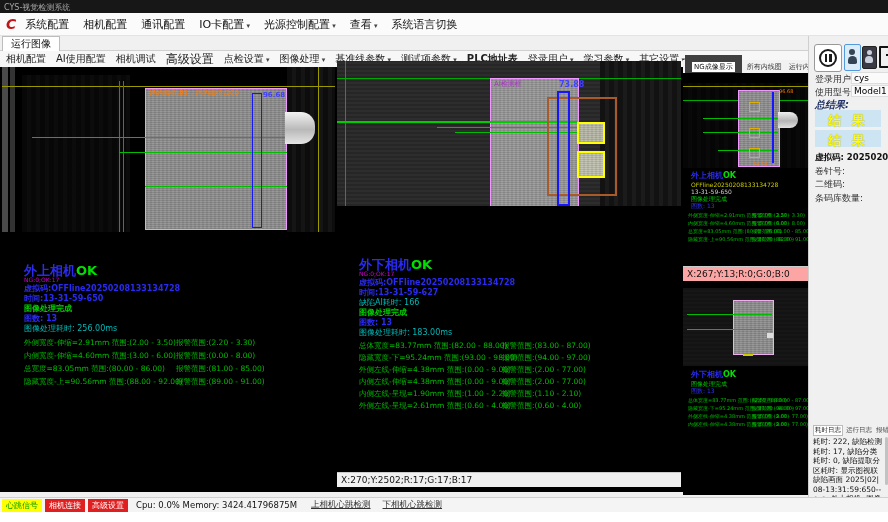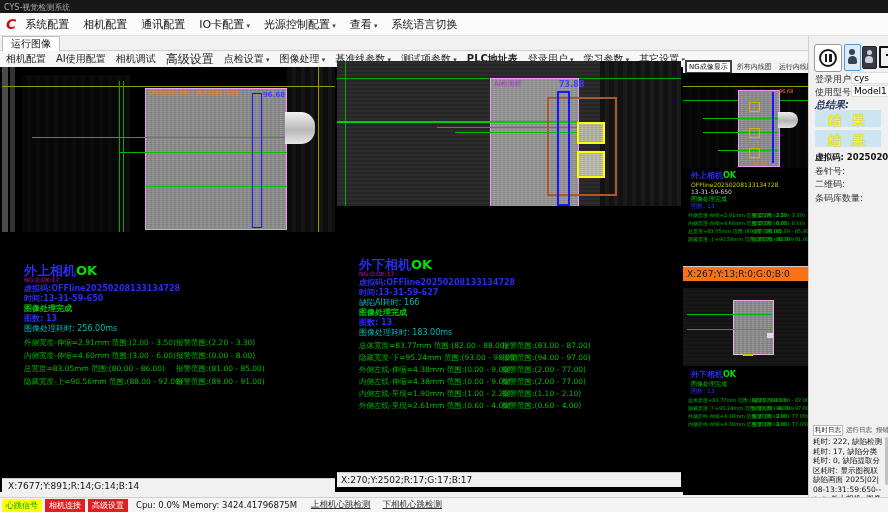--- a/index.html
+++ b/index.html
@@ -93,23 +93,20 @@
       <span class="abs lbl" style="left:152px;top:0;">报警范围:(0.00 - 8.00)</span>
     </div>
     <div class="abs" style="left:22px;top:297px;width:300px;font-size:7.5px;color:#00bb00;">
       <span class="abs lbl" style="left:0;top:0;">总宽度=83.05mm 范围:(80.00 - 86.00)</span>
       <span class="abs lbl" style="left:152px;top:0;">报警范围:(81.00 - 85.00)</span>
     </div>
     <div class="abs" style="left:22px;top:310px;width:300px;font-size:7.5px;color:#00bb00;">
       <span class="abs lbl" style="left:0;top:0;">隐藏宽度-上=90.56mm 范围:(88.00 - 92.00)</span>
       <span class="abs lbl" style="left:152px;top:0;">报警范围:(89.00 - 91.00)</span>
     </div>
-    <div class="abs" style="left:0;top:411px;width:333px;height:14px;background:#f0f0f0;border-top:1px solid #ccc;">
-      <span class="abs lbl" style="left:6px;top:2px;font-size:9px;color:#111;">X:7677;Y:891;R:14;G:14;B:14</span>
-    </div>
   </div>
 
   <div class="abs" style="left:337px;top:61px;width:344px;height:425px;background:#000;">
     <div class="abs mach-h" style="left:0;top:0;width:344px;height:145px;overflow:hidden;">
       <div class="abs mach-v" style="left:263px;top:0;width:81px;height:145px;opacity:.9;background-color:#101010;"></div>
       <div class="abs" style="left:8px;top:0;width:1px;height:145px;background:#00aa00;"></div>
       <div class="abs" style="left:0;top:17px;width:344px;height:1px;background:#00aa00;"></div>
       <div class="abs noise1" style="left:153px;top:17px;width:87px;height:128px;background-color:#989898;border:1px solid #f09aff;"></div>
       <span class="abs lbl" style="left:157px;top:18px;font-size:7px;color:#b030d0;">AI检测框</span>
       <div class="abs" style="left:0;top:60px;width:240px;height:2px;background:#00cc00;"></div>
@@ -155,21 +152,21 @@
       <span class="abs lbl" style="left:0;top:0;">外侧左线-呈现=2.61mm 范围:(0.60 - 4.00)</span>
       <span class="abs lbl" style="left:143px;top:0;">报警范围:(0.60 - 4.00)</span>
     </div>
     <div class="abs" style="left:0;top:411px;width:344px;height:14px;background:#f0f0f0;border-top:1px solid #ccc;">
       <span class="abs lbl" style="left:4px;top:2px;font-size:9px;color:#111;">X:270;Y:2502;R:17;G:17;B:17</span>
     </div>
   </div>
 
   <div class="abs" style="left:683px;top:60px;width:125px;height:220px;background:#000;">
     <div class="abs" style="left:0;top:0;width:125px;height:13px;background:#f2f2f2;border-bottom:1px solid #cfcfcf;display:flex;align-items:center;">
-      <span class="lbl" style="font-size:7px;color:#111;background:#fff;border:2px solid #404040;padding:0 2px;margin-left:2px;">NG成像显示</span>
+      <span class="lbl" style="font-size:7px;color:#111;background:#fff;border:7px solid #404040;padding:0 2px;margin-left:2px;">NG成像显示</span>
       <span class="lbl" style="font-size:7px;color:#333;padding:0 2px;margin-left:3px;">所有内线图</span>
       <span class="lbl" style="font-size:7px;color:#333;padding:0 2px;margin-left:3px;">运行内线图</span>
     </div>
     <div class="abs" style="left:0;top:13px;width:125px;height:95px;background:#000;overflow:hidden;">
       <div class="abs mach-v" style="left:0;top:10px;width:125px;height:85px;opacity:.35;"></div>
       <div class="abs" style="left:0;top:13px;width:125px;height:1px;background:#9a9a00;"></div>
       <div class="abs" style="left:0;top:27px;width:125px;height:1px;background:#00aa00;"></div>
       <div class="abs noise1" style="left:55px;top:17px;width:40px;height:75px;background-color:#909090;border:1px solid #f09aff;"></div>
       <div class="abs" style="left:20px;top:45px;width:75px;height:1px;background:#00bb00;"></div>
       <div class="abs" style="left:20px;top:59px;width:75px;height:1px;background:#00bb00;"></div>
@@ -198,21 +195,21 @@
       <span class="abs lbl" style="left:64px;top:0;">报警范围:(0.00 - 8.00)</span>
     </div>
     <div class="abs" style="left:5px;top:168px;font-size:5px;color:#00bb00;">
       <span class="abs lbl" style="left:0;top:0;">总宽度=83.05mm 范围:(80.00 - 86.00)</span>
       <span class="abs lbl" style="left:64px;top:0;">报警范围:(81.00 - 85.00)</span>
     </div>
     <div class="abs" style="left:5px;top:176px;font-size:5px;color:#00bb00;">
       <span class="abs lbl" style="left:0;top:0;">隐藏宽度-上=90.56mm 范围:(88.00 - 92.00)</span>
       <span class="abs lbl" style="left:64px;top:0;">报警范围:(89.00 - 91.00)</span>
     </div>
-    <div class="abs" style="left:0;top:206px;width:125px;height:14px;background:#f97316;border-top:1px solid #ccc;">
+    <div class="abs" style="left:0;top:206px;width:125px;height:14px;background:#fca5a5;border-top:1px solid #ccc;">
       <span class="abs lbl" style="left:4px;top:2px;font-size:9px;color:#111;">X:267;Y:13;R:0;G:0;B:0</span>
     </div>
   </div>
 
   <div class="abs" style="left:683px;top:281px;width:125px;height:214px;background:#000;">
     <div class="abs" style="left:0;top:2px;width:125px;height:83px;background:#000;overflow:hidden;">
       <div class="abs mach-h" style="left:0;top:5px;width:125px;height:78px;opacity:.5;"></div>
       <div class="abs noise1" style="left:50px;top:17px;width:39px;height:53px;background-color:#8f8f8f;border:1px solid #f0b0f0;"></div>
       <div class="abs" style="left:4px;top:31px;width:85px;height:1px;background:#00bb00;"></div>
       <div class="abs" style="left:4px;top:46px;width:85px;height:1px;background:#00bb00;"></div>

